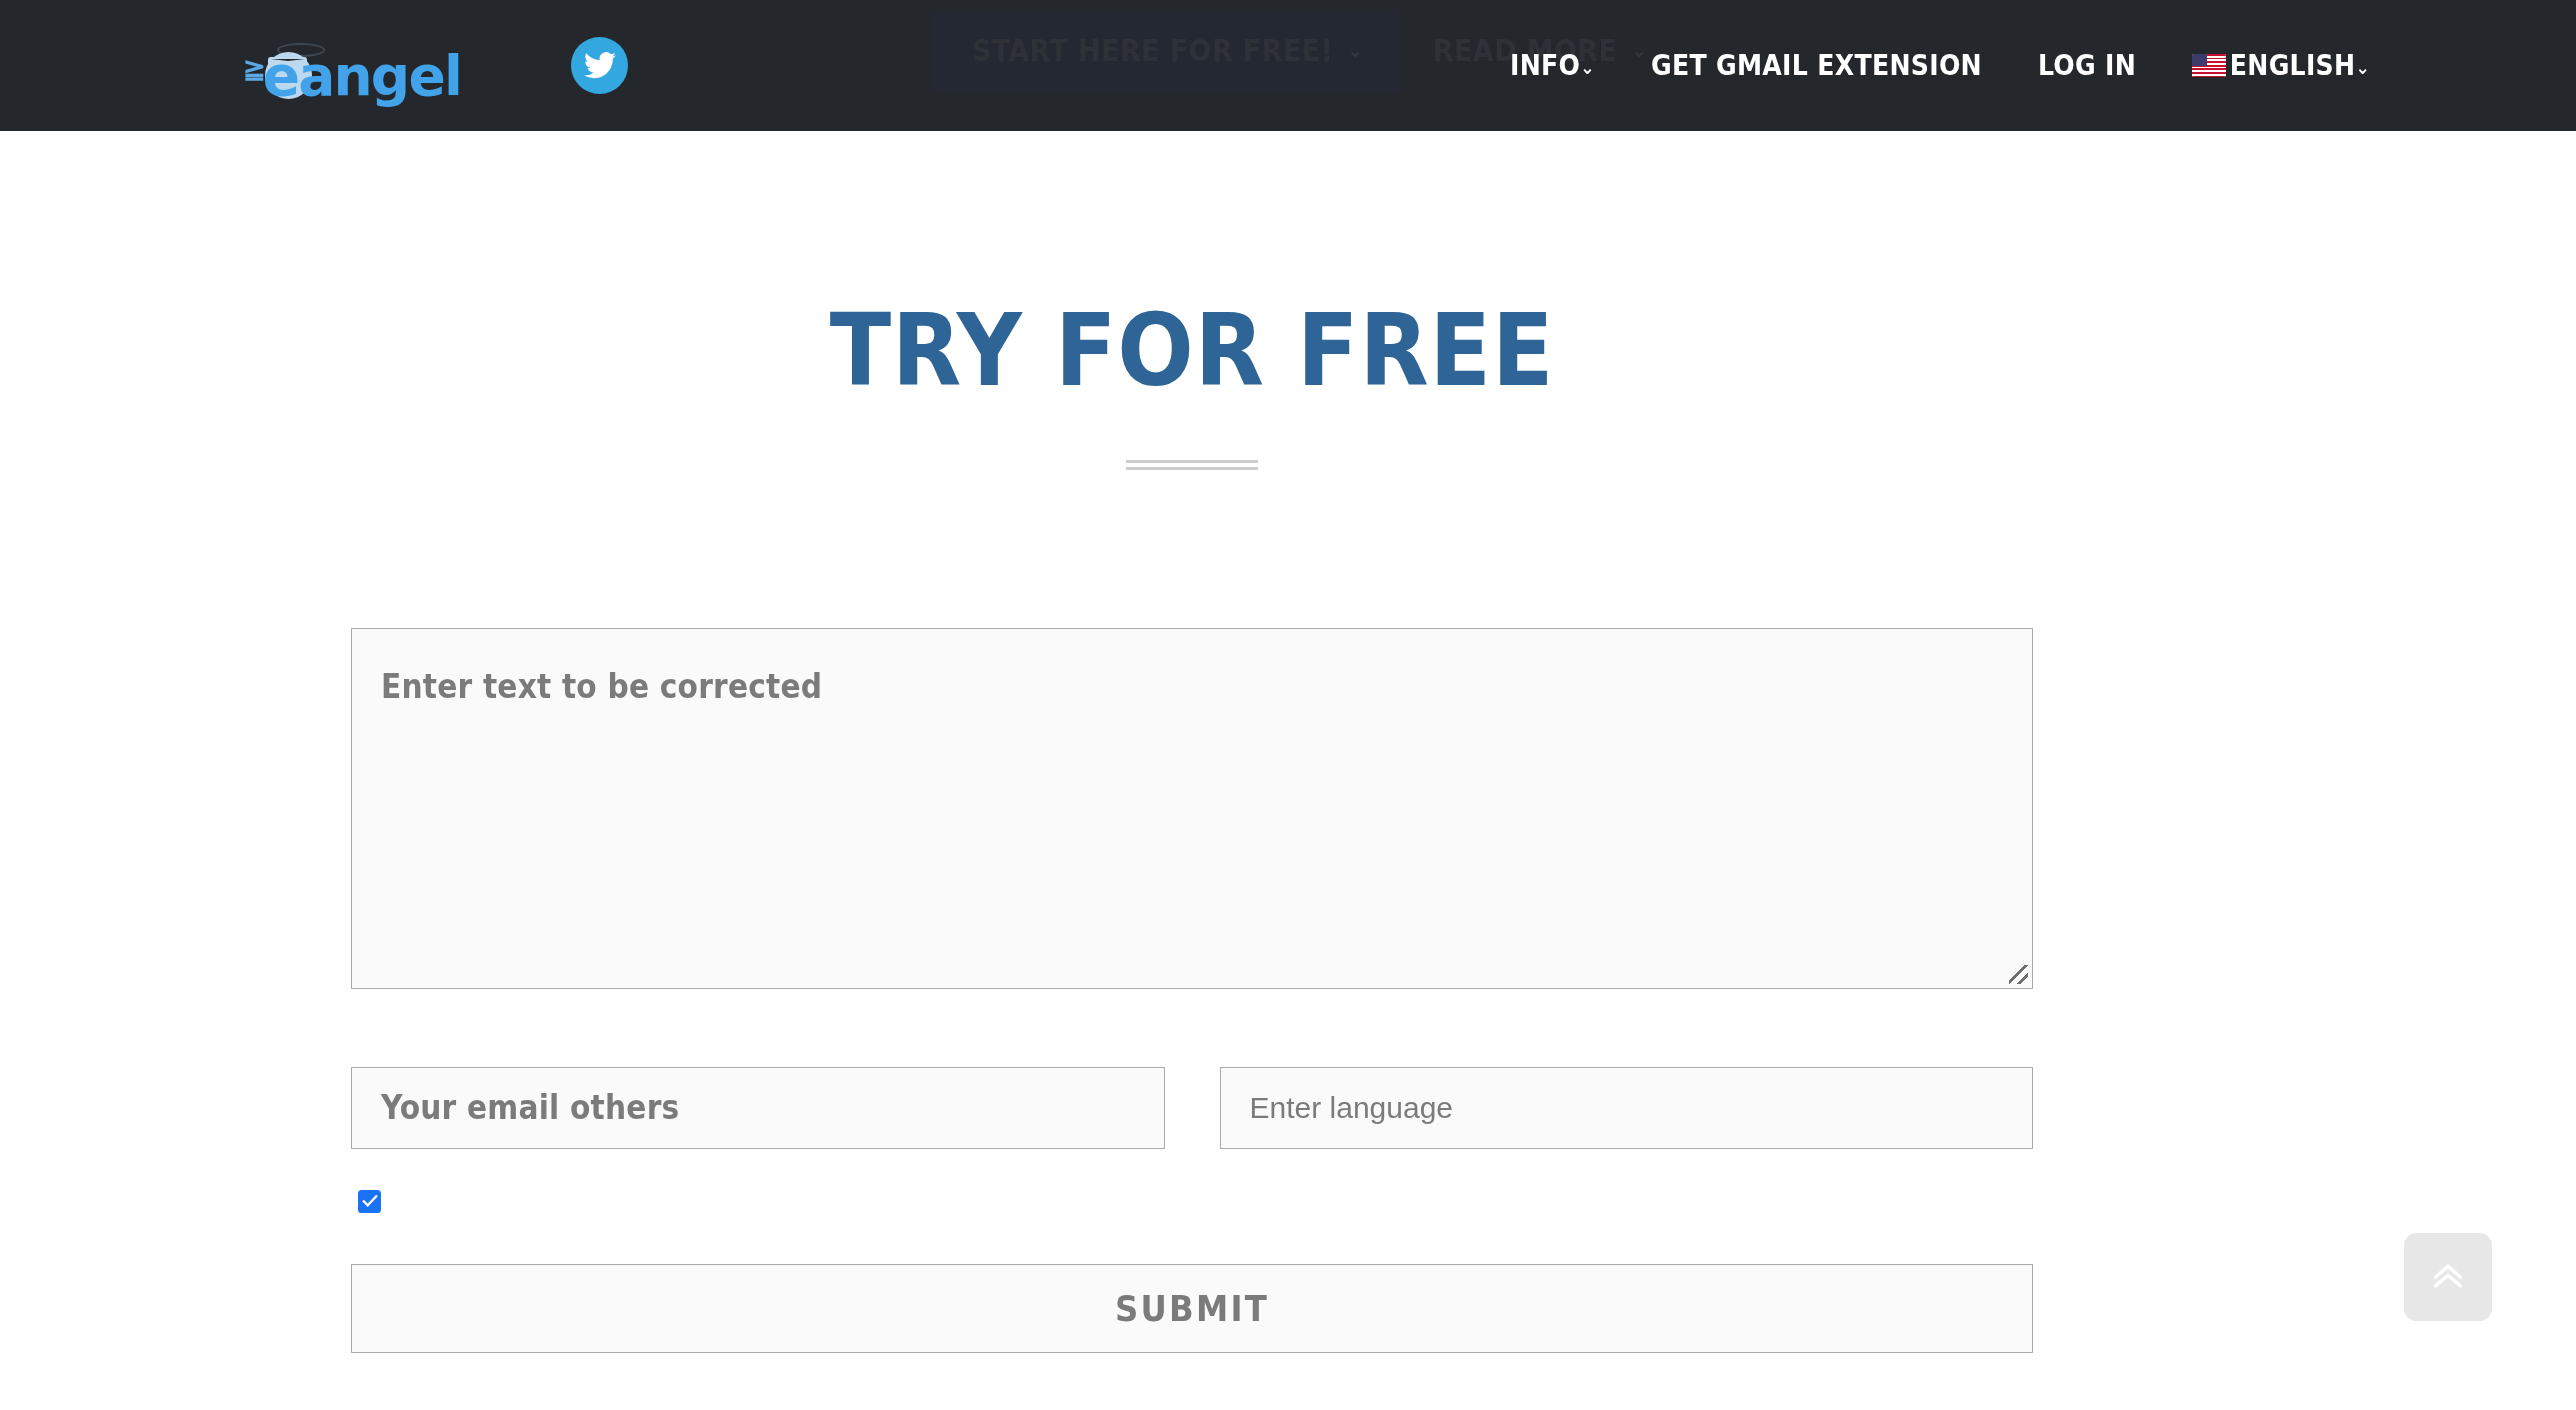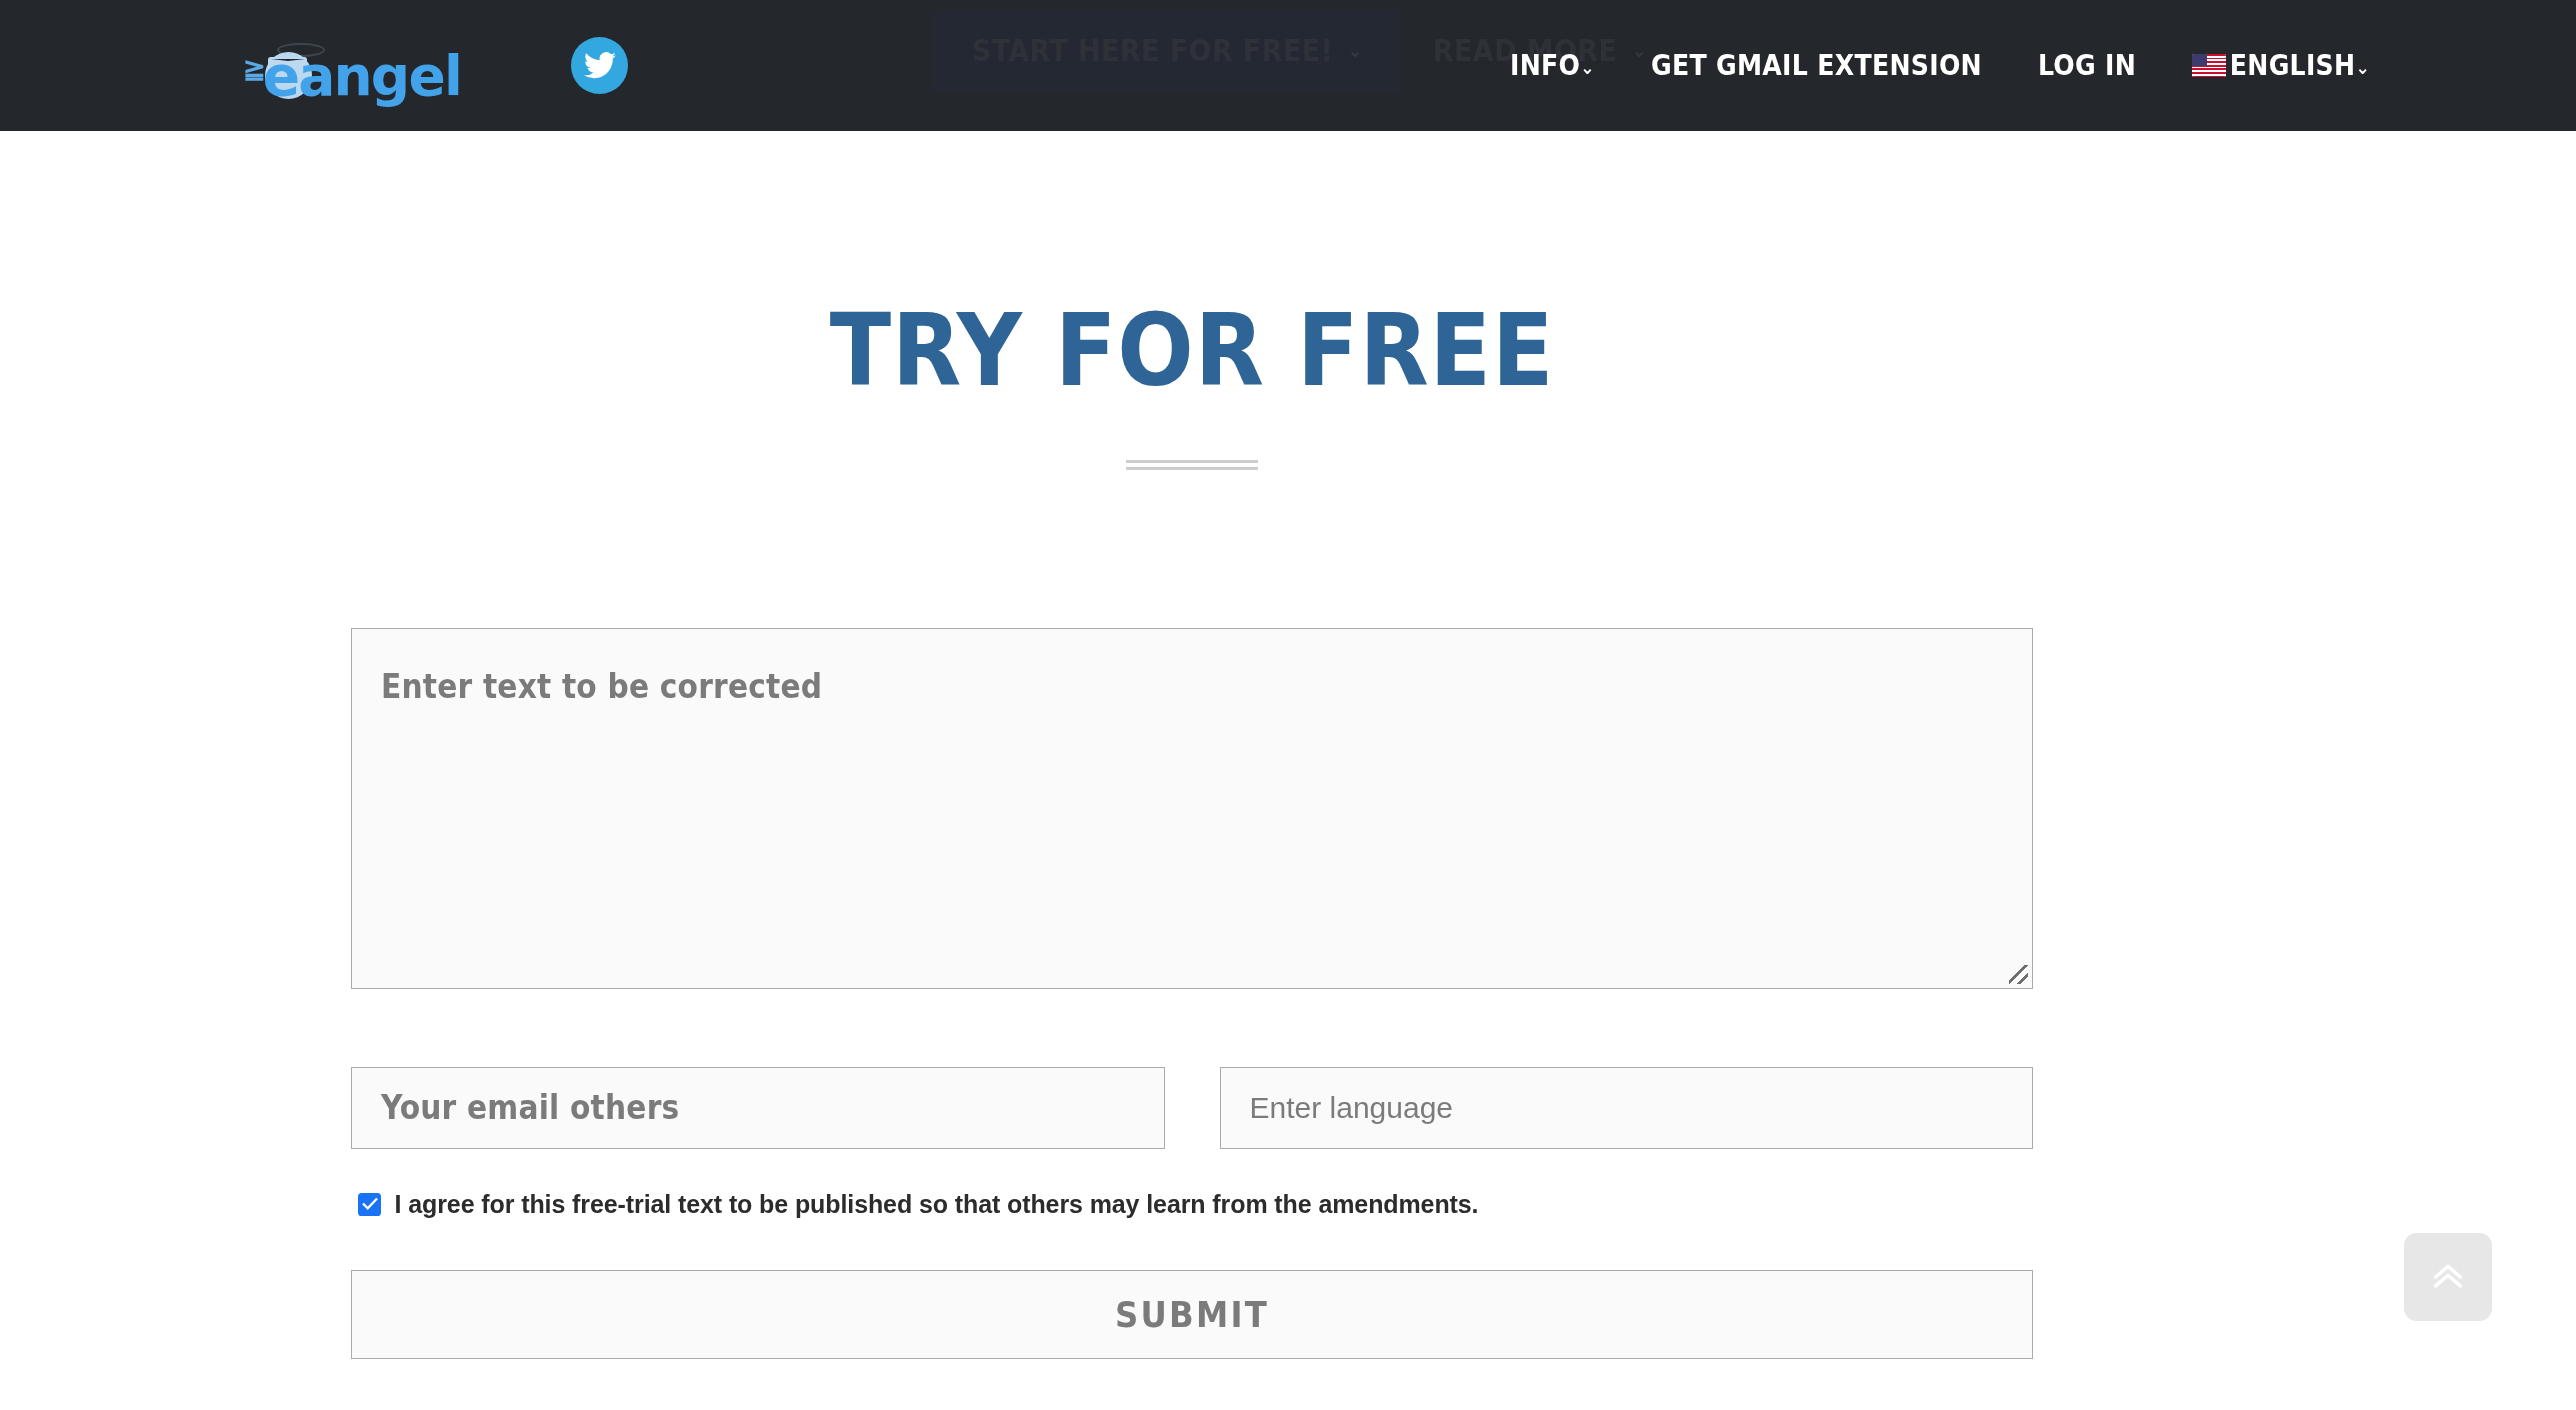--- a/index.html
+++ b/index.html
@@ -435,21 +435,20 @@
       </div>
 
     </div>
 
     <div class="agree-row">
       <span class="cb">
         <svg width="16" height="14.3" viewBox="0 0 18 16" aria-hidden="true">
           <path d="M2 8.2 L6.4 12.6 L16 2.6" stroke="#ffffff" stroke-width="2.6" fill="none" stroke-linecap="square"></path>
         </svg>
       </span>
-      <span class="agree-text">I agree for this free-trial text to be published so that others may learn from the amendments.</span>
     </div>
 
     <div class="field-shell submit-btn">SUBMIT</div>
 
   </form>
 </main>
 
 <div class="scroll-top">
   <svg width="36" height="30" viewBox="0 0 40 34" aria-hidden="true">
     <path d="M6 17 L20 5 L34 17" stroke="#ffffff" stroke-width="4" fill="none" stroke-linecap="round" stroke-linejoin="round"></path>

